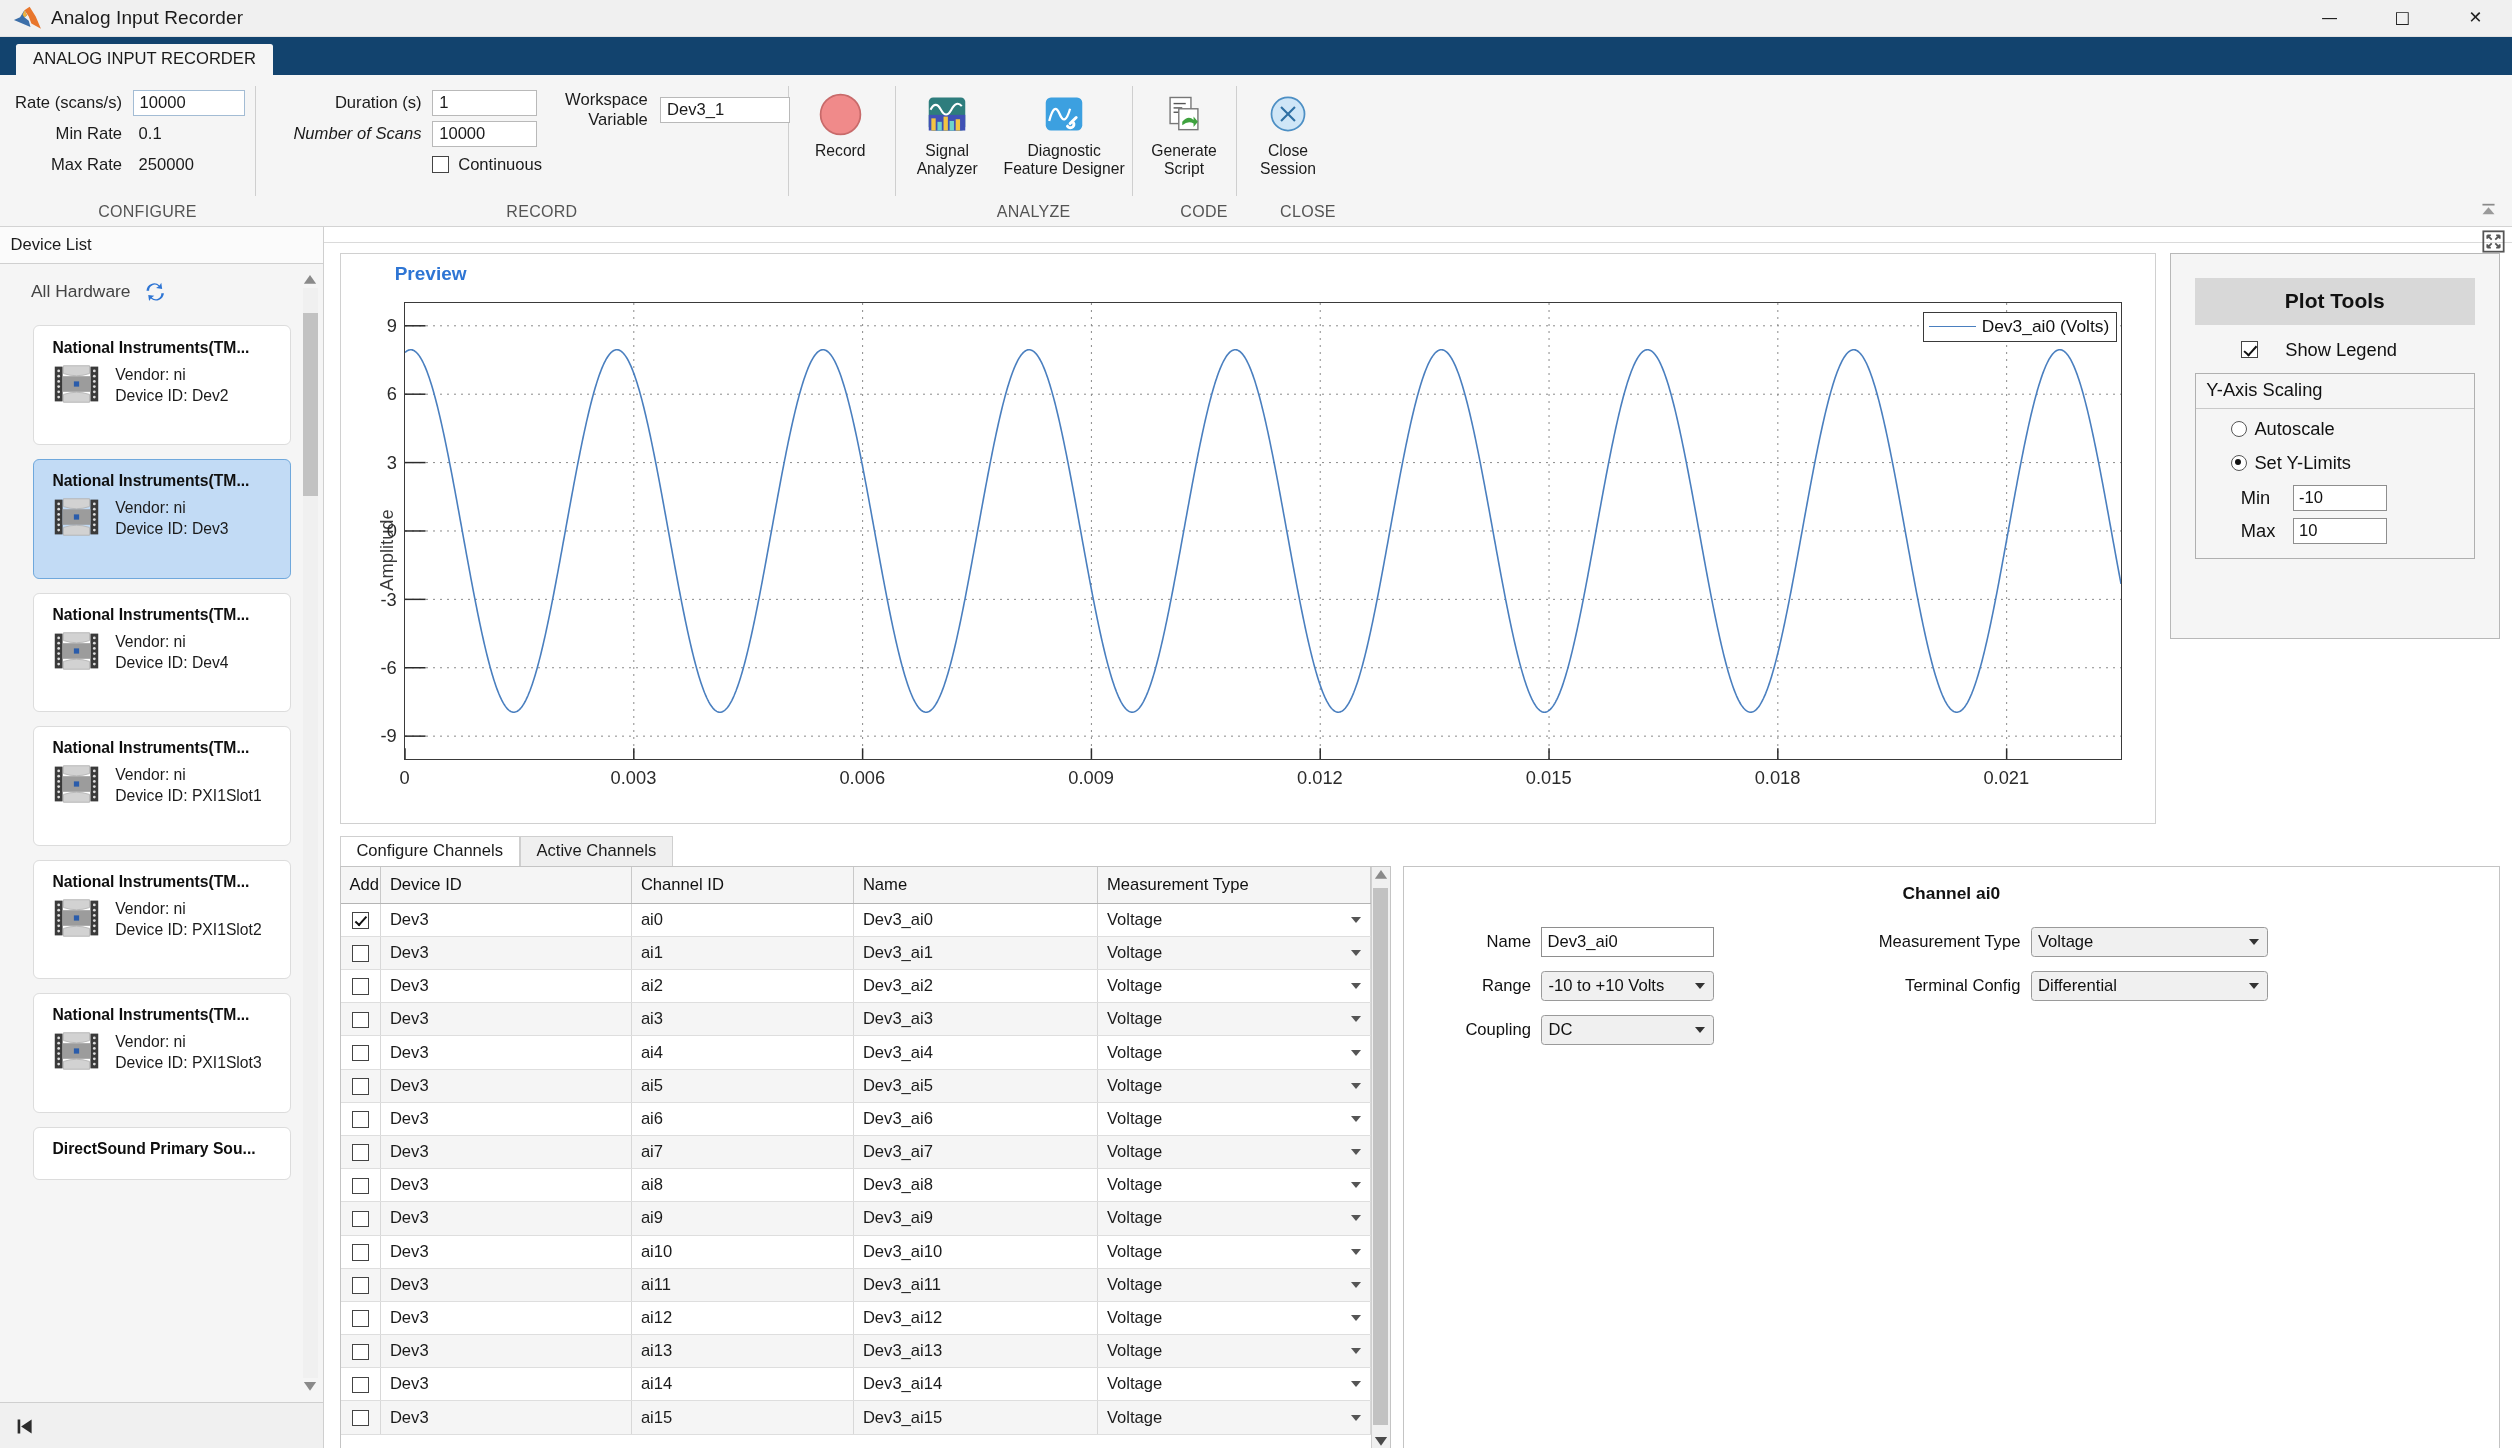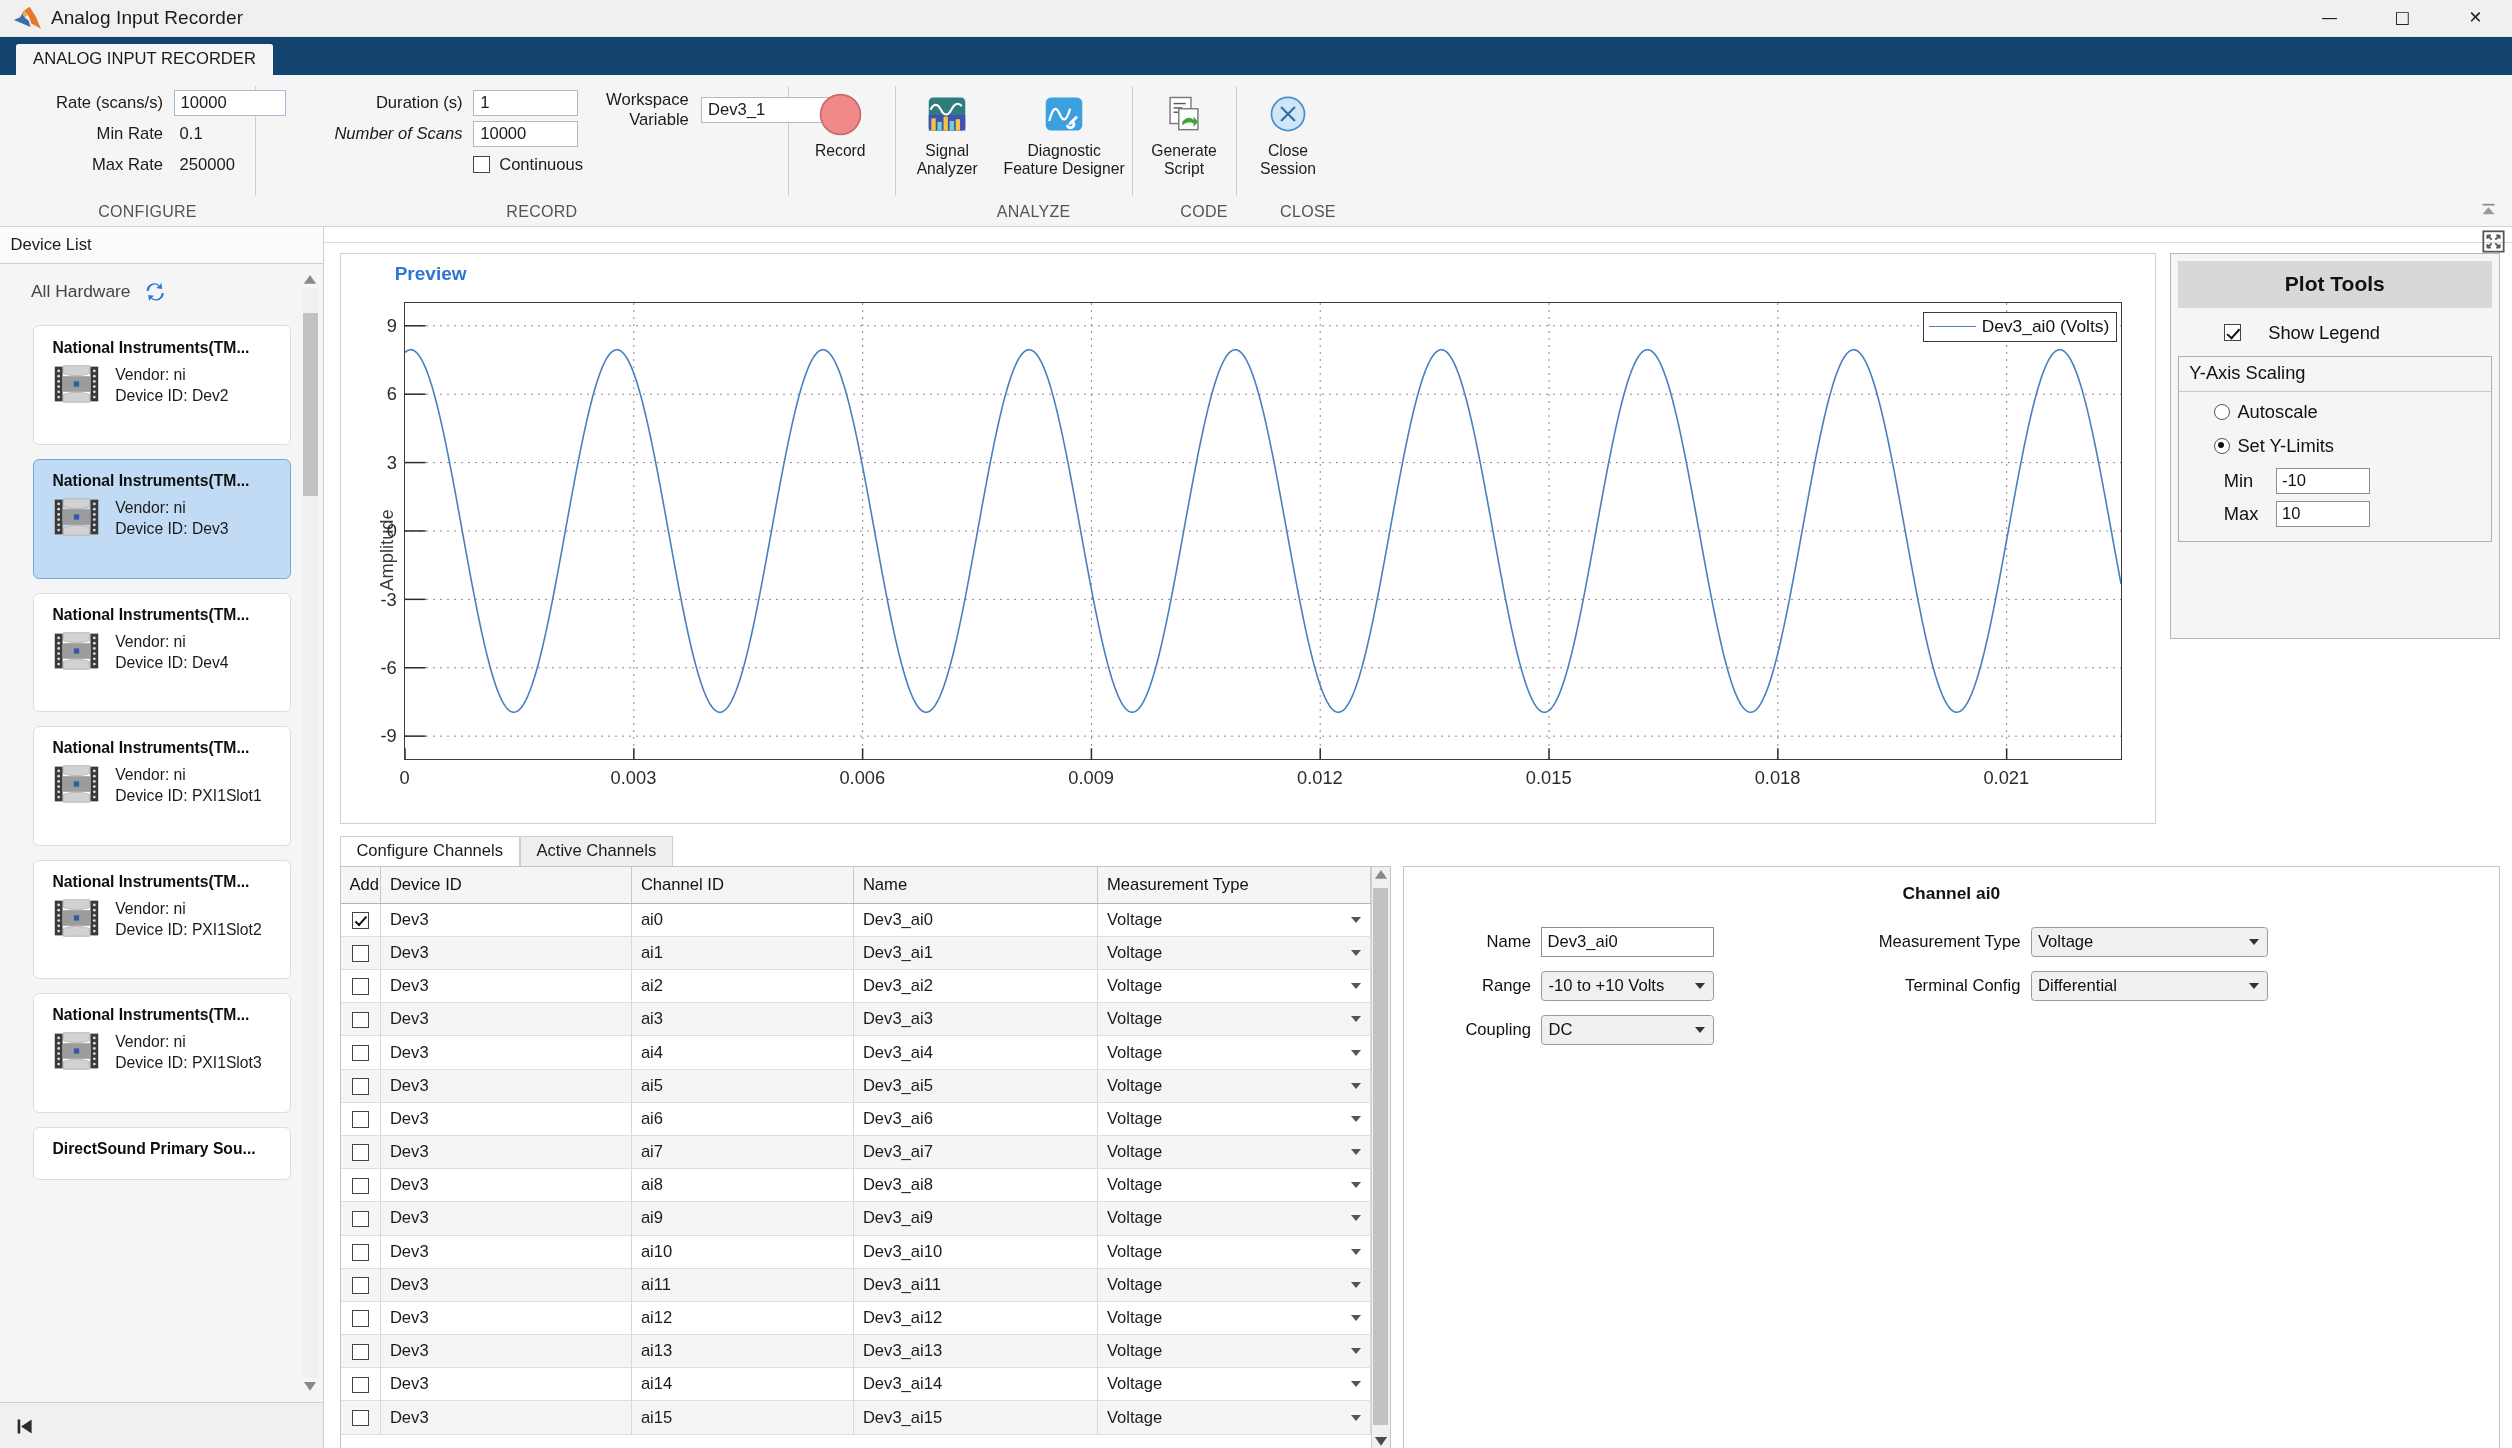--- a/index.html
+++ b/index.html
@@ -44,21 +44,21 @@
   .rgroup-body { flex: 1; display: flex; align-items: flex-start; padding-top: 12.2px; }
   .rgroup-label {
     text-align: center; font-size: 16px; color: #545454; padding-bottom: 5.2px;
     letter-spacing: 0.3px;
     padding-left: 40px;
   }
   .rsep { width: 0.9px; background: #cfcfcf; margin: 10.5px 0 30px 0; }
 
   
   #g-configure { width: 255px; }
-  .field-row { display: flex; align-items: center; height: 31px; margin-left: 41px; }
+  .field-row { display: flex; align-items: center; height: 31px; }
   .field-lbl { font-size: 16.6px; color: #1b1b1b; text-align: right; }
   .txtbox {
     border: 0.9px solid #a3bcd4; background: #fff; height: 26px;
     font-size: 16.6px; color: #1b1b1b; padding: 0 6.1px; line-height: 24.4px;
     font-family: "Liberation Sans", sans-serif;
   }
   .txtbox.plain { border: 0.9px solid #b9b9b9; }
   .valtext { font-size: 16.6px; color: #1b1b1b; }
 
   
@@ -142,21 +142,21 @@
   #legend-box {
     position: absolute; right: 3.5px; top: 8.7px; background: #fff; border: 0.9px solid #3a3a3a;
     display: flex; align-items: center; padding: 3.5px 7px 3.5px 5.2px; z-index: 5;
   }
   #legend-line { width: 47px; height: 0; border-top: 1.7px solid #4a7fbf; margin-right: 5.2px; }
   #legend-text { font-size: 17.4px; color: #111; }
 
   
   #plottools {
     width: 330px; margin-left: 14px; border: 0.9px solid #b8b8b8; background: #f5f5f5;
-    height: 386px; padding: 7px;
+    height: 386px; padding: 24px;
   }
   #pt-header { background: #d8d8d8; text-align: center; font-size: 21px; font-weight: bold;
                color: #111; padding: 11.3px 0; }
   #pt-legendrow { display: flex; align-items: center; padding: 14px 0 12.2px 19px; }
   .cbx { width: 17.4px; height: 17.4px; border: 0.9px solid #444; background: #fff; position: relative;
          display: inline-block; flex: 0 0 auto; }
   .cbx.checked::after {
     content: ""; position: absolute; left: 5.2px; top: 0.9px; width: 5.2px; height: 10.5px;
     border: solid #111; border-width: 0 2.2px 2.2px 0; transform: rotate(42deg);
   }

